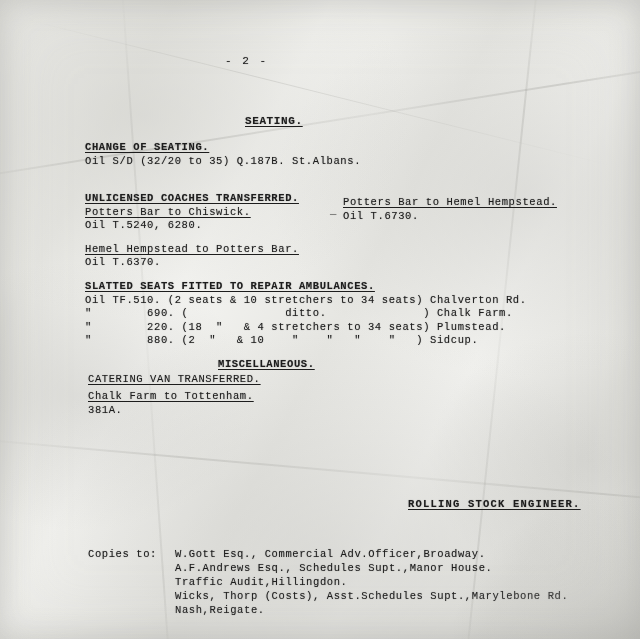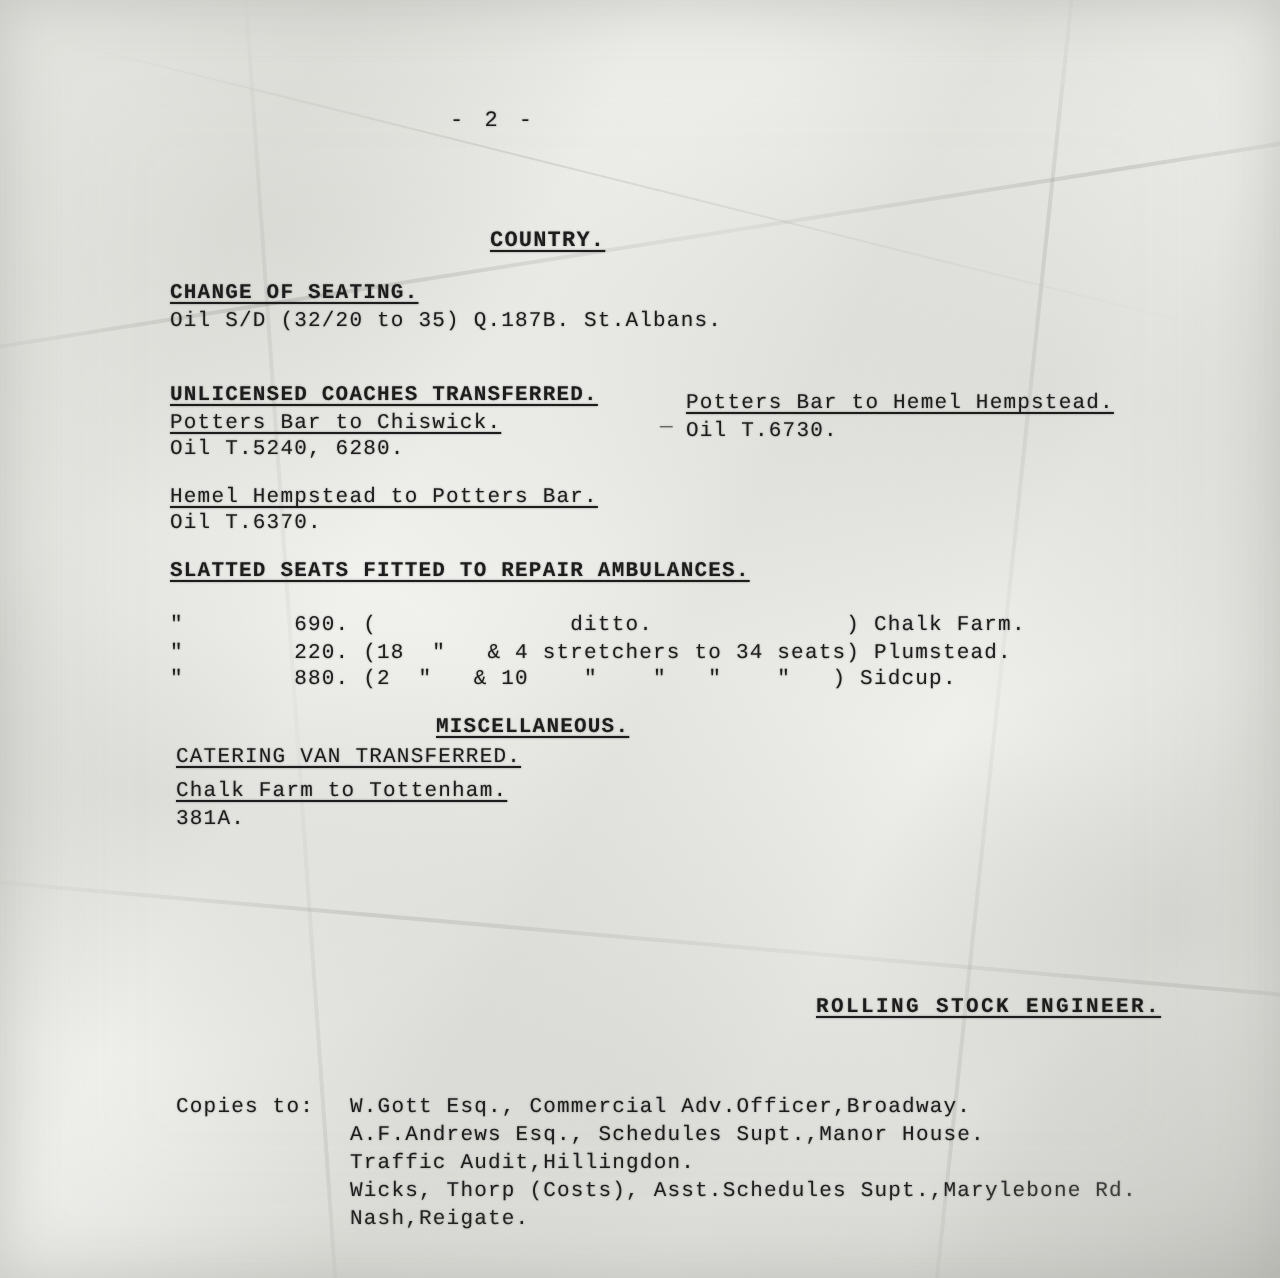--- a/index.html
+++ b/index.html
@@ -101,36 +101,37 @@
   <div class="crease diag1"></div>
   <div class="crease diag2"></div>
   <div class="crease diag3"></div>
   <div class="crease vert1"></div>
   <div class="crease vert2"></div>
 
   <div class="doc">
 
     <div class="t pagenum dash" style="left:225px; top:55px;">- 2 -</div>
 
-    <div class="t u bold" style="left:245px; top:115px; font-size:11px;">COUNTRY.</div>
+    <div class="t u bold" style="left:245px; top:115px; font-size:11px;">SEATING.</div>
 
     <div class="t u bold" style="left:85px; top:141px;">CHANGE OF SEATING.</div>
     <div class="t" style="left:85px; top:155px;">Oil S/D (32/20 to 35) Q.187B. St.Albans.</div>
 
     <div class="t u bold" style="left:85px; top:192px;text-decoration:underline;">UNLICENSED COACHES TRANSFERRED.</div>
     <div class="t u" style="left:85px; top:206px;">Potters Bar to Chiswick.</div>
     <div class="t" style="left:85px; top:219px;">Oil T.5240, 6280.</div>
     <div class="t u" style="left:85px; top:243px;">Hemel Hempstead to Potters Bar.</div>
     <div class="t" style="left:85px; top:256px;">Oil T.6370.</div>
 
     <div class="t u" style="left:343px; top:196px;">Potters Bar to Hemel Hempstead.</div>
     <div class="t" style="left:343px; top:210px;">Oil T.6730.</div>
     <div class="t vfaint" style="left:330px; top:208px;">—</div>
 
     <div class="t u bold" style="left:85px; top:280px;">SLATTED SEATS FITTED TO REPAIR AMBULANCES.</div>
+    <div class="t" style="left:85px; top:294px;">Oil TF.510. (2 seats &amp; 10 stretchers to 34 seats) Chalverton Rd.</div>
     <div class="t" style="left:85px; top:307px;">"        690. (              ditto.              ) Chalk Farm.</div>
     <div class="t" style="left:85px; top:321px;">"        220. (18  "   &amp; 4 stretchers to 34 seats) Plumstead.</div>
     <div class="t" style="left:85px; top:334px;">"        880. (2  "   &amp; 10    "    "   "    "   ) Sidcup.</div>
 
     <div class="t u bold" style="left:218px; top:358px;">MISCELLANEOUS.</div>
     <div class="t u" style="left:88px; top:390px;">Chalk Farm to Tottenham.</div>
     <div class="t u" style="left:88px; top:373px;">CATERING VAN TRANSFERRED.</div>
     <div class="t" style="left:88px; top:404px;">381A.</div>
 
     <div class="t u bold" style="left:408px; top:498px; letter-spacing:1.2px;">ROLLING STOCK ENGINEER.</div>

